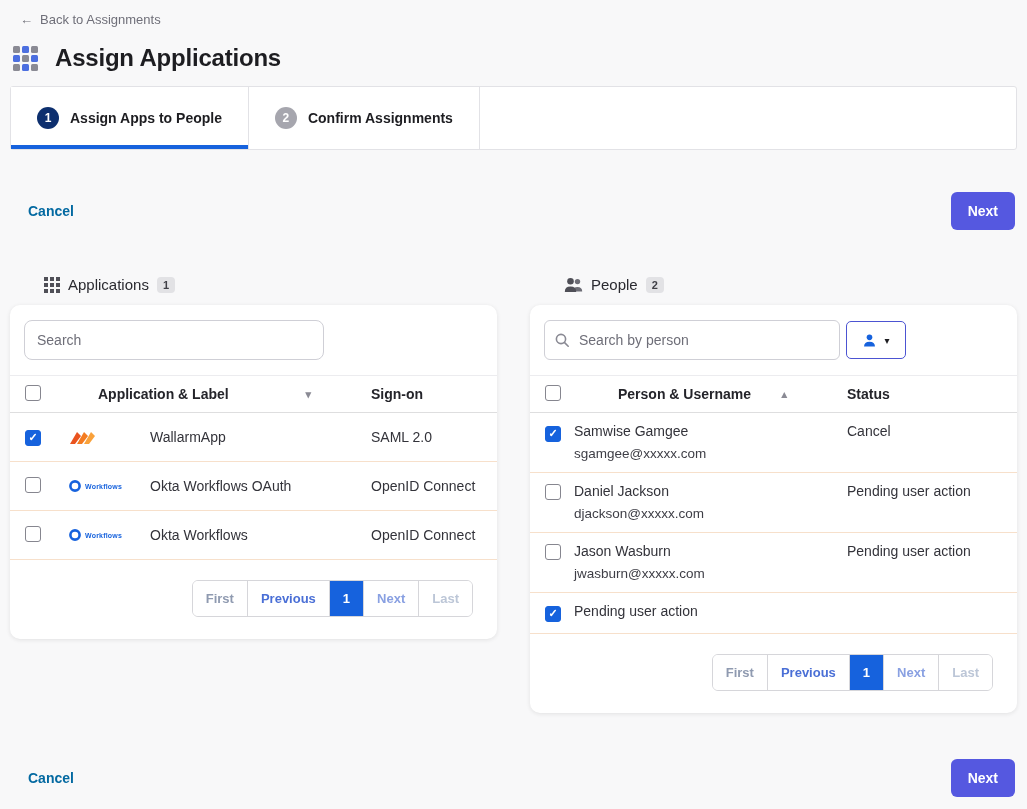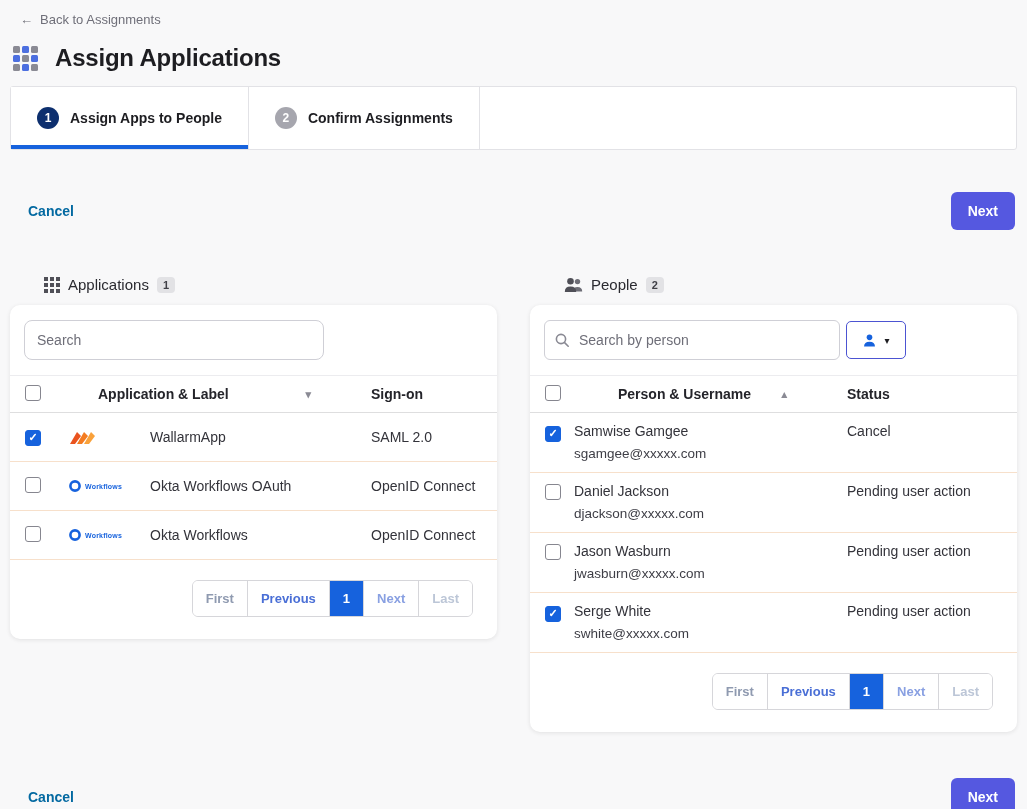--- a/index.html
+++ b/index.html
@@ -290,24 +290,20 @@
         <div class="cell-cb"><span class="cb"></span></div>
         <div>
           <div class="p-name">Jason Wasburn</div>
           <div class="p-email">jwasburn@xxxxx.com</div>
         </div>
         <div>Pending user action</div>
       </div>
 
       <div class="prow">
         <div class="cell-cb"><span class="cb checked"></span></div>
-        <div>
-          <div class="p-name">Serge White</div>
-          <div class="p-email">swhite@xxxxx.com</div>
-        </div>
         <div>Pending user action</div>
       </div>
 
       <div class="pg-wrap">
         <div class="pg">
           <button class="pg-btn muted">First</button>
           <button class="pg-btn link">Previous</button>
           <button class="pg-btn active">1</button>
           <button class="pg-btn link2">Next</button>
           <button class="pg-btn light">Last</button>

